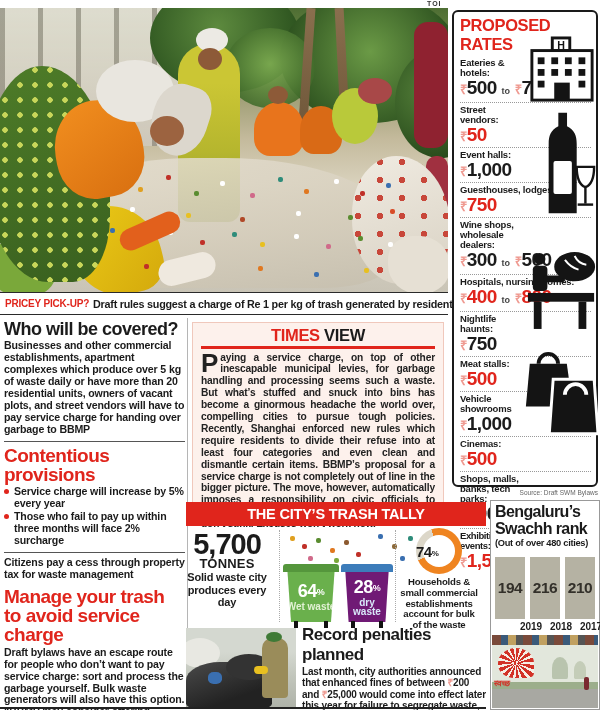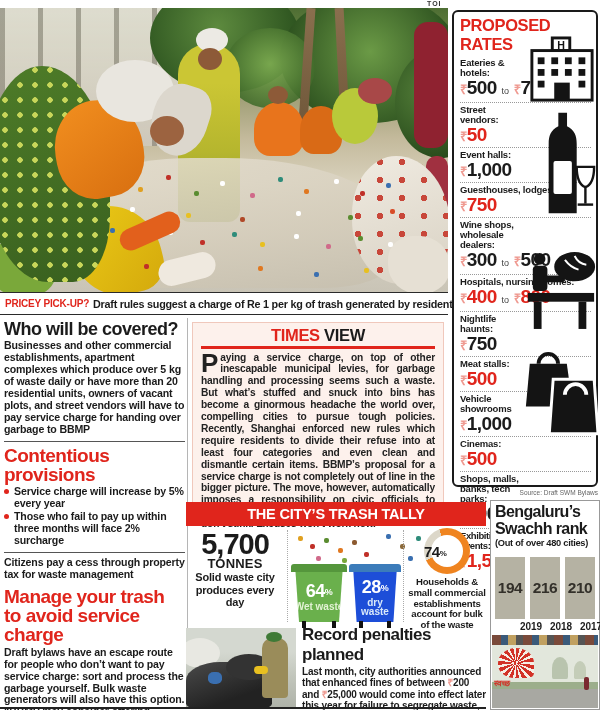--- a/index.html
+++ b/index.html
@@ -67,21 +67,21 @@
 
   
   .rates{left:452px;top:10px;width:146px;height:477px;border:2px solid #1a1a1a;border-radius:6px;
     box-sizing:border-box;padding:3px 5px 0 6px;background:#fff;}
   .rates-title{color:#e0251c;font-size:16.5px;font-weight:800;letter-spacing:-.4px;margin:1px 0 2px;}
   .rate-item{position:relative;border-bottom:1px dotted #999;padding:1.5px 0 1.5px;}
   .rate-label{font-size:9.5px;font-weight:700;line-height:10px;letter-spacing:-.2px;}
   .rate-amt{font-size:19px;font-weight:800;line-height:19px;letter-spacing:-.6px;white-space:nowrap;}
   .rate-amt.red{color:#e0251c;}
   .rate-amt .rs{color:#ef9a91;font-size:13px;font-weight:800;}
-  .rate-amt .to{font-size:9px;font-weight:400;color:#444;letter-spacing:0;text-align:right;}
+  .rate-amt .to{font-size:9px;font-weight:700;color:#444;letter-spacing:0;text-align:right;}
   .pr74{padding-right:74px;} .pr56 .rate-label{padding-right:56px;} .pr72 .rate-label{padding-right:72px;}
   .rate-icon{position:absolute;z-index:0;}
   .ri-hotel{right:-2px;top:24px;} .ri-wine{right:-1px;top:98px;} .ri-butcher{right:-2px;top:238px;} .ri-bags{right:-2px;top:330px;}
   .source{left:452px;top:489px;width:146px;text-align:right;font-size:6.5px;color:#666;}
 
   
   .leftcol{left:4px;top:320px;width:181px;}
   .lc-h{font-size:18px;font-weight:800;letter-spacing:-.5px;line-height:1.02;margin:0 0 2px;}
   .lc-h.red{color:#e0251c;font-size:19px;}
   .lc-body{font-size:10.6px;font-weight:600;line-height:11.9px;letter-spacing:-.15px;margin:0;}
@@ -98,36 +98,36 @@
     border:1px solid #f0c8bc;padding:3px 8px;}
   .tv-title{text-align:center;font-size:16.5px;font-weight:800;letter-spacing:-.3px;}
   .tv-title .r{color:#e0251c;}
   .tv-rule{height:2.5px;background:#e0251c;margin:1px 0 3px;}
   .tv-body{font-size:10.2px;font-weight:600;line-height:11.9px;letter-spacing:-.15px;text-align:justify;color:#222;}
   .dropcap{float:left;font-size:26px;line-height:22px;font-weight:800;padding-right:2px;}
 
   
   .tally-banner{left:186px;top:502px;width:300px;height:24px;background:#e0251c;color:#fff;
     display:flex;align-items:center;justify-content:center;font-size:14.5px;font-weight:800;letter-spacing:-.2px;}
-  .tally{left:186px;top:526px;width:300px;height:100px;}
+  .tally{left:178px;top:526px;width:300px;height:100px;}
   .t-div{position:absolute;top:4px;height:92px;border-left:1px dotted #aaa;}
   .tonnes{position:absolute;left:0;top:4px;width:98px;text-align:center;}
   .t-big{font-size:29px;font-weight:800;letter-spacing:-1px;line-height:28px;}
   .t-unit{font-size:13px;font-weight:800;letter-spacing:.2px;line-height:11px;}
   .t-desc{font-size:11px;font-weight:700;line-height:12.5px;letter-spacing:-.2px;margin-top:2px;}
   .bin{position:absolute;top:38px;}
   .bin .lid{height:8px;border-radius:3px 3px 0 0;margin:0 -3px 0;}
   .bin .bbody{height:50px;clip-path:polygon(3% 0,97% 0,90% 100%,10% 100%);
     display:flex;flex-direction:column;align-items:center;justify-content:center;}
   .bin .wheel{position:absolute;bottom:-6px;width:4px;height:7px;background:#111;}
   .binpct{font-size:18px;font-weight:800;color:#fff;line-height:16px;letter-spacing:-.5px;}
   .binpct .pc{font-size:9px;vertical-align:2px;}
   .binlab{font-size:10px;font-weight:800;line-height:9px;text-align:center;margin-top:2px;}
   .bin-green .lid{background:#55963c;} .bin-green .bbody{background:#6ab04c;} .bin-green .binlab{color:#e2f2d4;}
-  .bin-blue .lid{background:#3c7cba;} .bin-blue .bbody{background:#1d4ed8;} .bin-blue .binlab{color:#d9e9fa;}
+  .bin-blue .lid{background:#3c7cba;} .bin-blue .bbody{background:#701a75;} .bin-blue .binlab{color:#d9e9fa;}
   .t-trash{position:absolute;width:5px;height:5px;border-radius:2px;}
   .tt1{left:112px;top:10px;background:#e0a020;box-shadow:12px 8px 0 #c03028,26px 2px 0 #5a8c30,40px 12px 0 #e07820,54px 4px 0 #8c5a30,18px 20px 0 #d06a8a,44px 22px 0 #7aa83a,66px 16px 0 #c03028;}
   .tt2{left:200px;top:8px;background:#3a6fb0;box-shadow:14px 10px 0 #8c6a3a,30px 2px 0 #2e8c7a,46px 12px 0 #b08c50,22px 22px 0 #3a6fb0,52px 20px 0 #6a4a2a;}
   .households{position:absolute;left:222px;top:2px;width:78px;text-align:center;}
   .ring{position:relative;width:46px;height:46px;margin:0 auto;border-radius:50%;
     background:conic-gradient(from 340deg,#ef8420 0 266deg,#dcd7c9 266deg 360deg);}
   .ring-in{position:absolute;inset:7px;border-radius:50%;background:#fff;}
   .ring-val{position:absolute;inset:0;display:flex;align-items:center;
     font-size:15px;font-weight:800;letter-spacing:-.5px;}
   .ring-val .pc{font-size:8px;margin-top:5px;}

